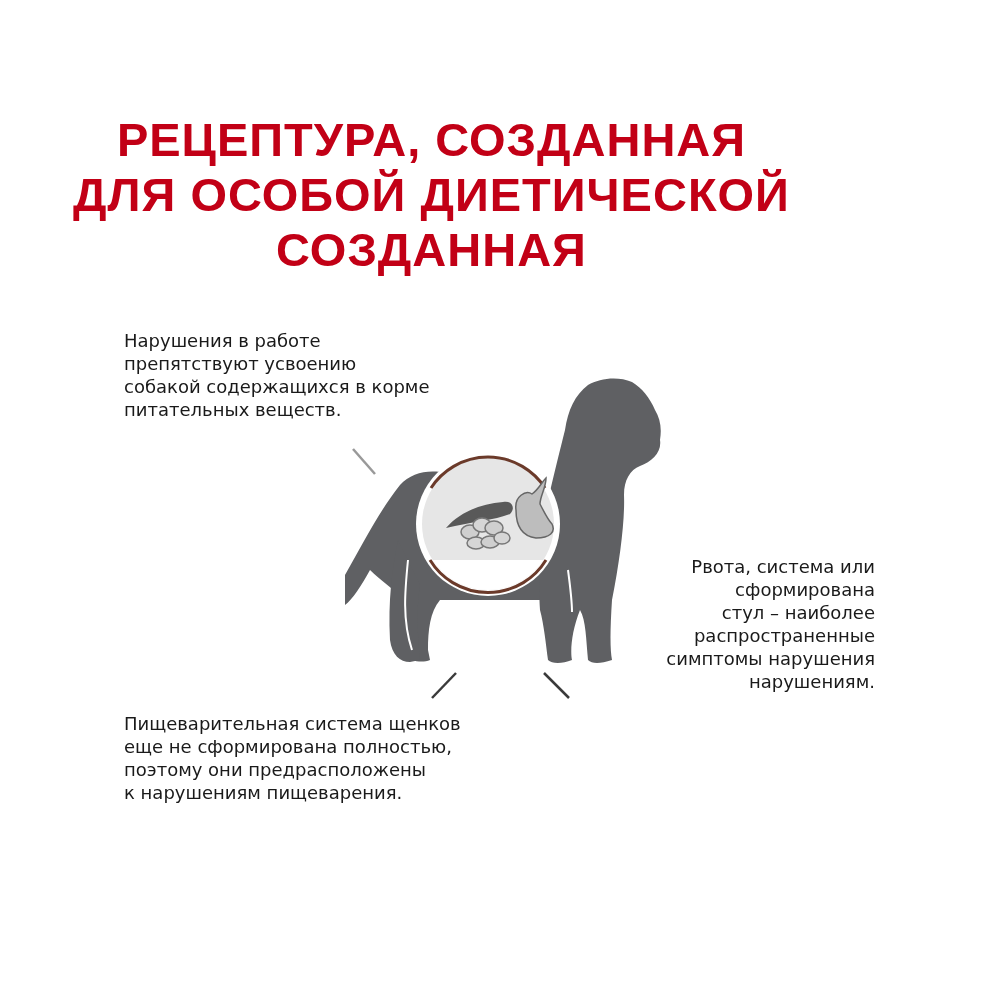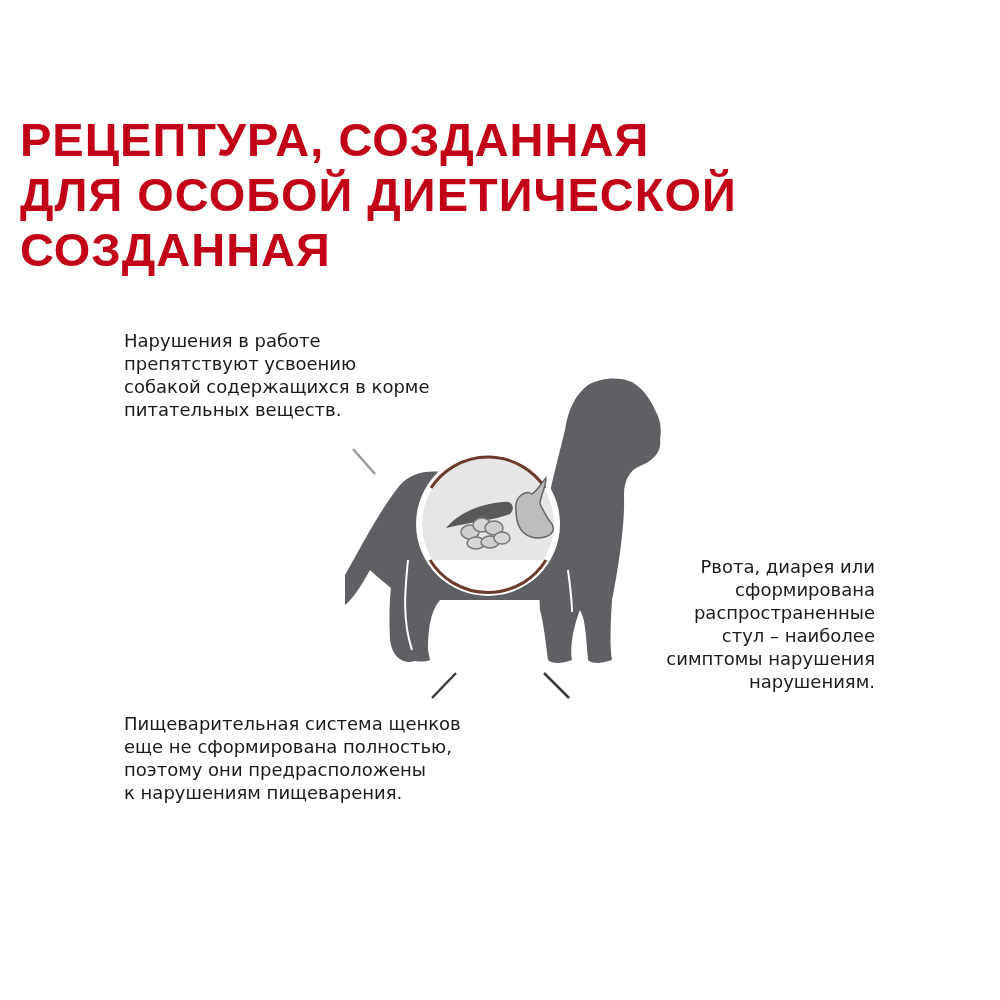--- a/index.html
+++ b/index.html
@@ -1,22 +1,22 @@
 <!DOCTYPE html>
 <html><head>
   <meta charset="utf-8">
   <style>
     html, body { margin: 0; padding: 0; background: #ffffff; }
     body { width: 1000px; height: 1000px; position: relative; overflow: hidden;
            font-family: "DejaVu Sans", sans-serif; }
     .title {
       position: absolute; left: 0; top: 112px; width: 863px;
-      text-align: left; color: #c20016;
+      text-align: center; color: #c20016;
       font-family: "Liberation Sans", sans-serif; font-weight: bold;
-      font-size: 47px; line-height: 55px; letter-spacing: 1px; padding-left: 20px;
+      font-size: 47px; line-height: 55px; letter-spacing: 1px;
     }
     .title div { white-space: nowrap; }
     .block {
       position: absolute; color: #1a1a1a;
       font-family: "DejaVu Sans", sans-serif; font-size: 18px; line-height: 23px;
     }
     .block div { white-space: nowrap; }
     .b1 { left: 124px; top: 329px; }
     .b2 { right: 125px; top: 555px; text-align: right; }
     .b3 { left: 124px; top: 712px; }
@@ -32,24 +32,24 @@
 </div>
 
 <div class="block b1">
   <div>Нарушения в работе</div>
   <div>препятствуют усвоению</div>
   <div>собакой содержащихся в корме</div>
   <div>питательных веществ.</div>
 </div>
 
 <div class="block b2">
-  <div>Рвота, диарея или</div>
+  <div>Рвота, система или</div>
   <div>сформирована</div>
+  <div>стул – наиболее</div>
   <div>распространенные</div>
-  <div>стул – наиболее</div>
   <div>симптомы нарушения</div>
   <div>нарушениям.</div>
 </div>
 
 <div class="block b3">
   <div>Пищеварительная система щенков</div>
   <div>еще не сформирована полностью,</div>
   <div>поэтому они предрасположены</div>
   <div>к нарушениям пищеварения.</div>
 </div>

